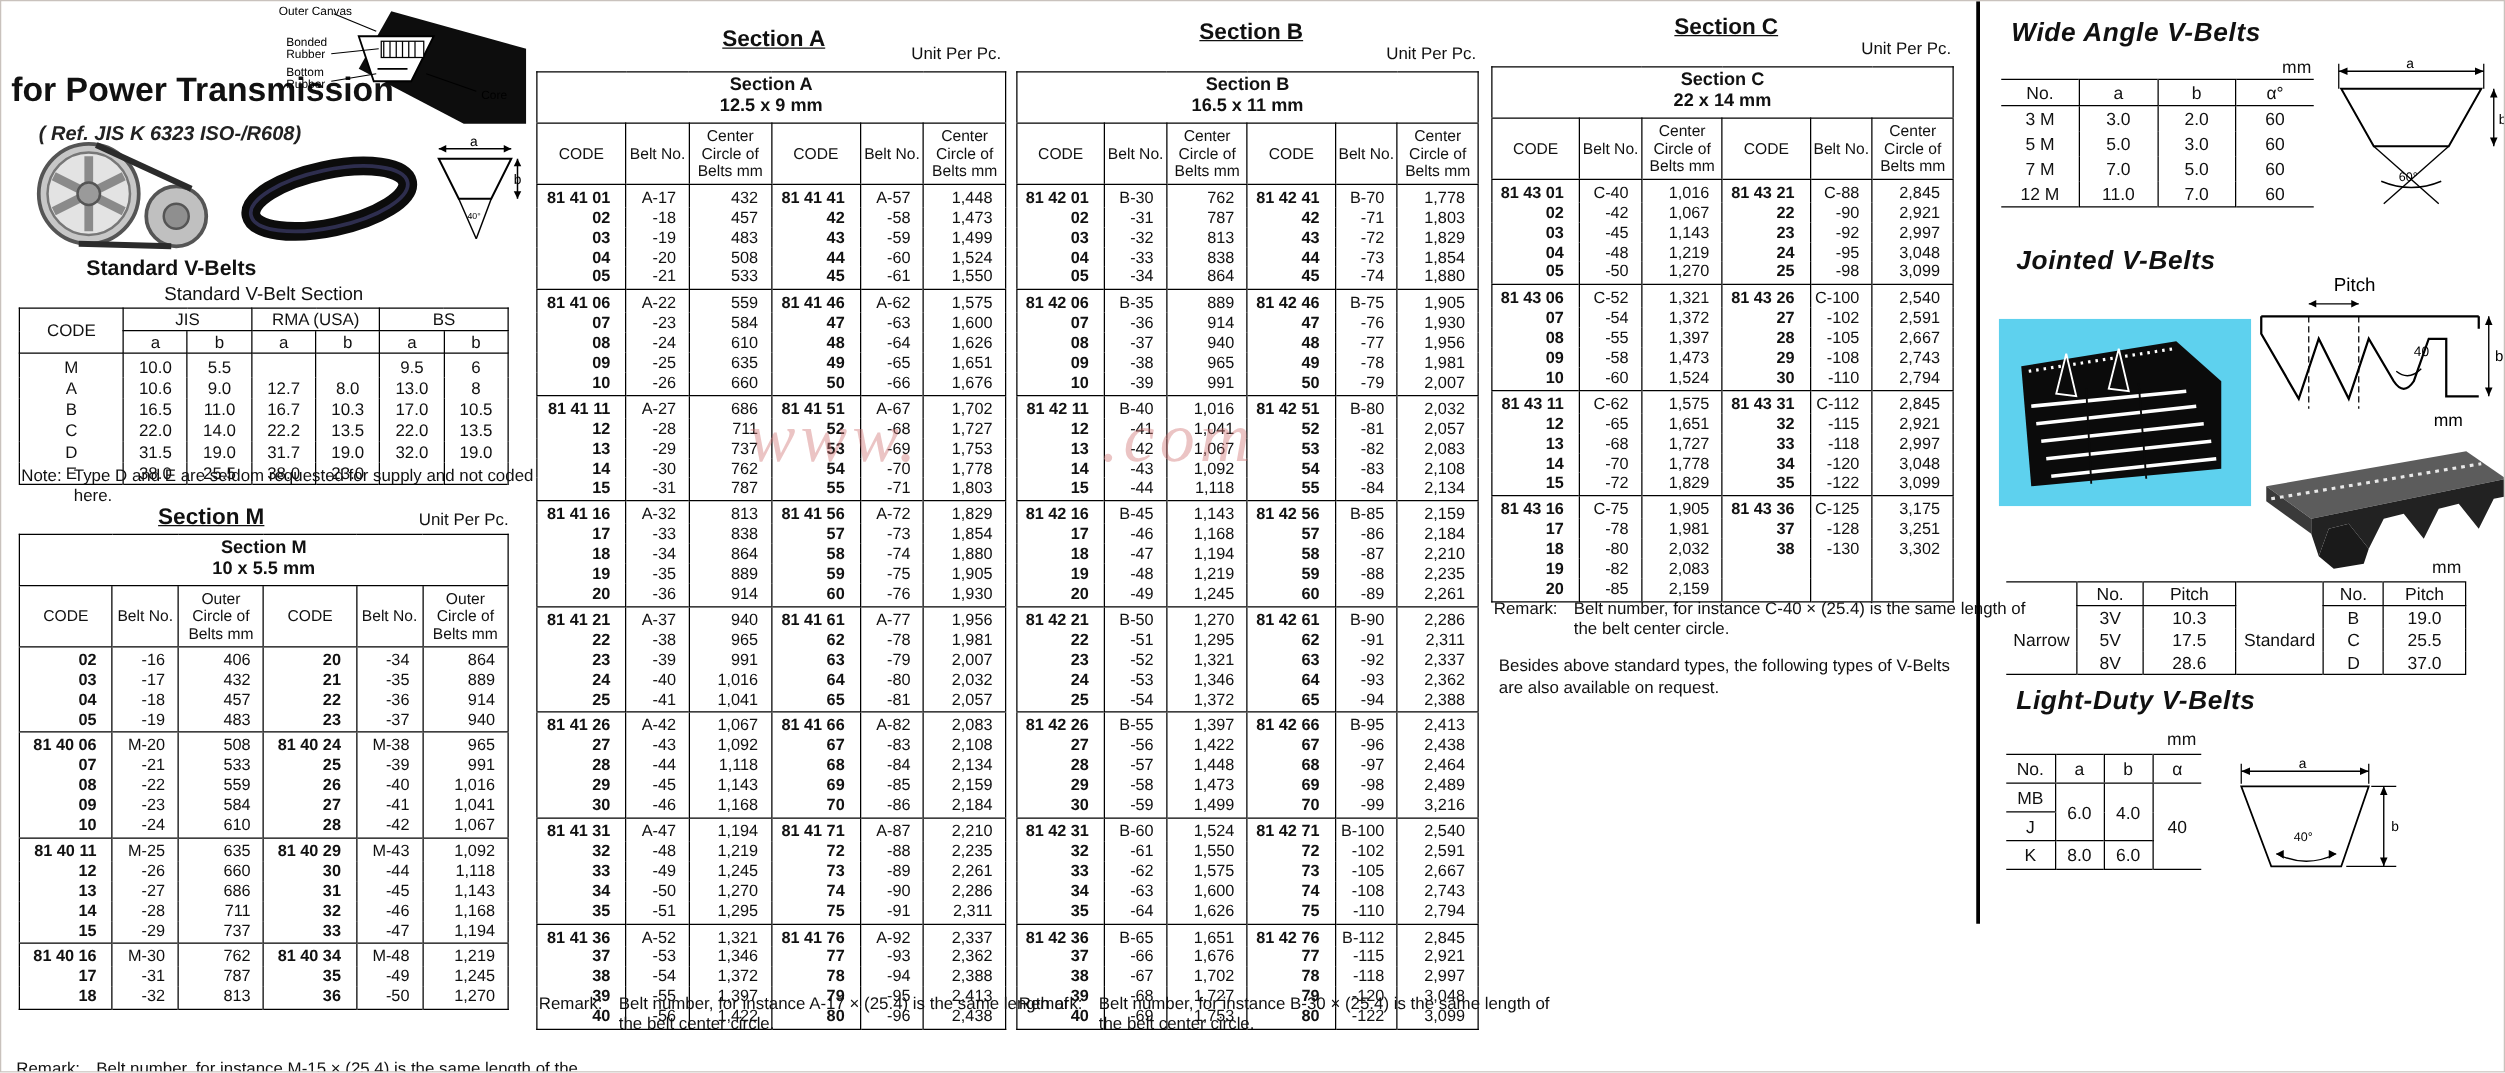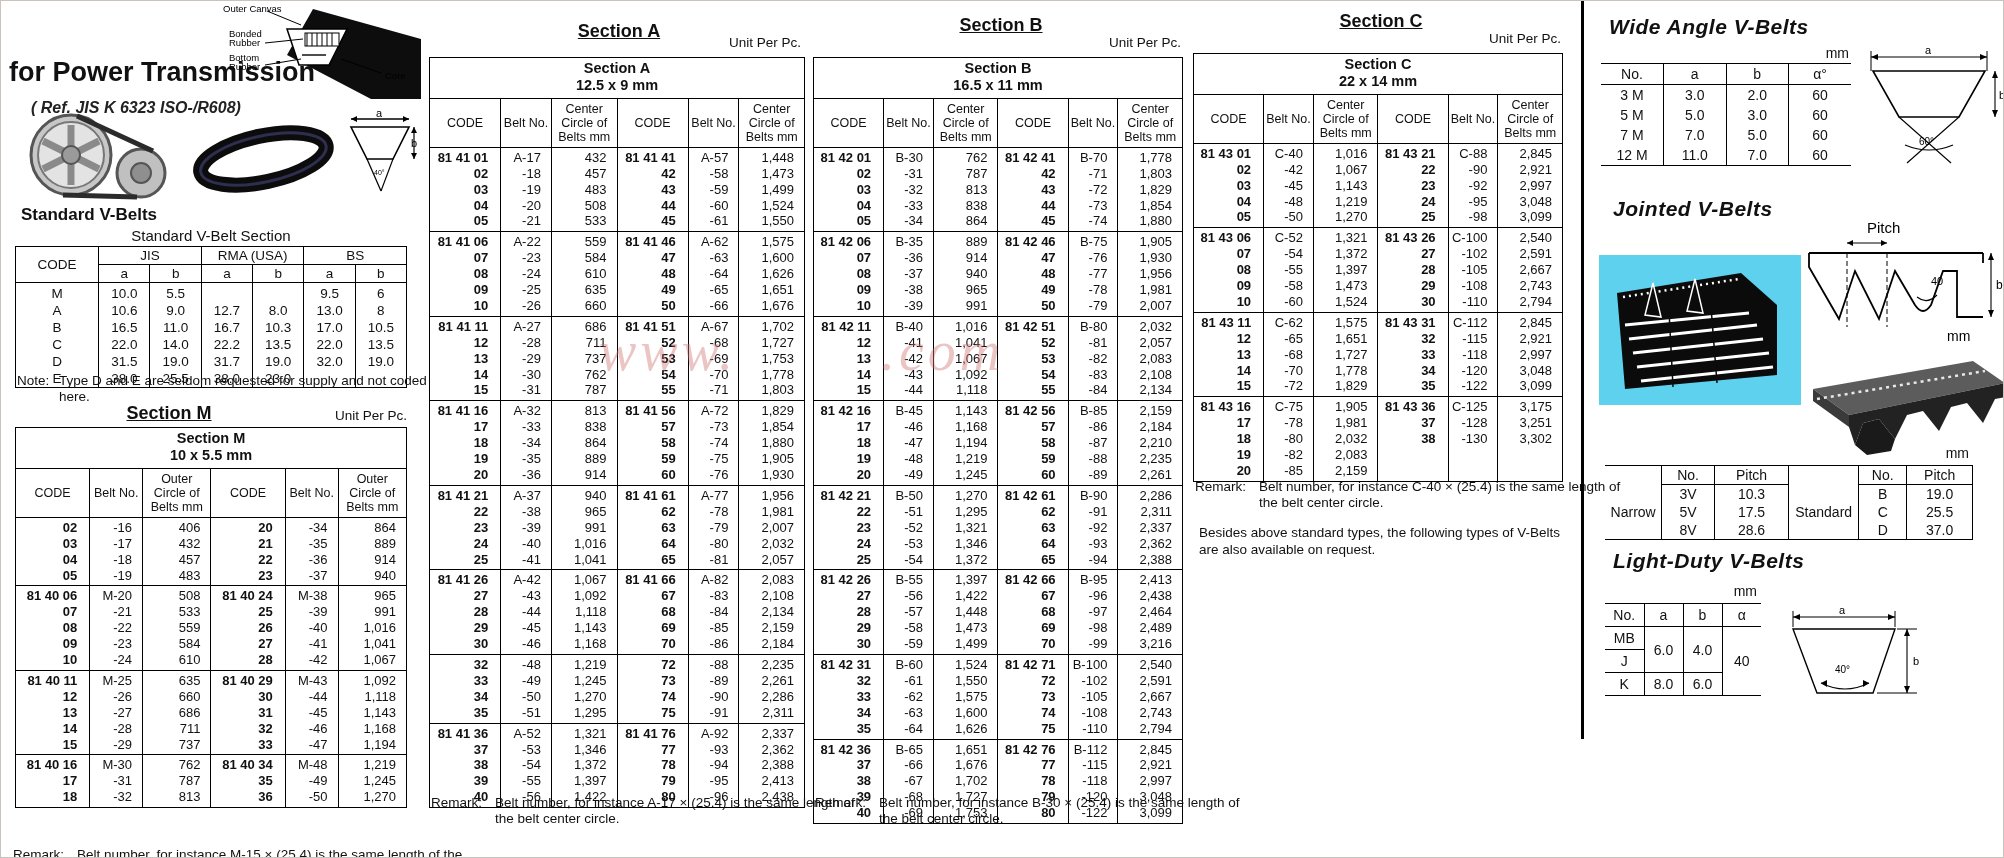--- a/index.html
+++ b/index.html
@@ -5,21 +5,21 @@
   html,body{margin:0;padding:0;background:#e8e8e8;}
   #page{position:relative;width:2004px;height:858px;background:#ffffff;
         font-family:"Liberation Sans",sans-serif;color:#111;overflow:hidden;
         border:1px solid #c9c2bd;box-sizing:border-box;}
   .col{position:absolute;top:0;}
   .abs{position:absolute;}
   
   .main-title{font-size:46px;font-weight:bold;letter-spacing:1px;}
   .main-sub{font-size:27px;font-weight:bold;}
   .ref{font-size:16px;font-style:italic;font-weight:bold;color:#222;}
-  .std-heading{font-size:17px;font-weight:bold;}
+  .std-heading{font-size:17px;font-weight:bold;margin-left:48px;}
   .sec-heading{font-size:18px;font-weight:bold;text-decoration:underline;text-align:center;}
   .unit-label{font-size:13.5px;text-align:right;}
   .tbl-title{font-size:15px;text-align:center;}
   
   table{border-collapse:collapse;table-layout:fixed;}
   .belt-table{width:100%;border:1.6px solid #000;}
   .belt-table th{font-weight:normal;font-size:12.5px;line-height:1.12;padding:3px 1px;
                  border-left:1.4px solid #000;vertical-align:middle;}
   .belt-table th:first-child{border-left:none;}
   .belt-table .sec-sub{border-left:none;border-bottom:1.5px solid #000;padding:2px 0 3px;}
@@ -675,20 +675,28 @@
             <td class="code">30</td>
             <td>-46</td>
             <td>1,168</td>
             <td class="code">70</td>
             <td>-86</td>
             <td>2,184</td>
           </tr>
         </tbody>
         <tbody>
           <tr>
+            <td class="code">81 41 31</td>
+            <td>A-47</td>
+            <td>1,194</td>
+            <td class="code">81 41 71</td>
+            <td>A-87</td>
+            <td>2,210</td>
+          </tr>
+          <tr>
             <td class="code">32</td>
             <td>-48</td>
             <td>1,219</td>
             <td class="code">72</td>
             <td>-88</td>
             <td>2,235</td>
           </tr>
           <tr>
             <td class="code">33</td>
             <td>-49</td>

